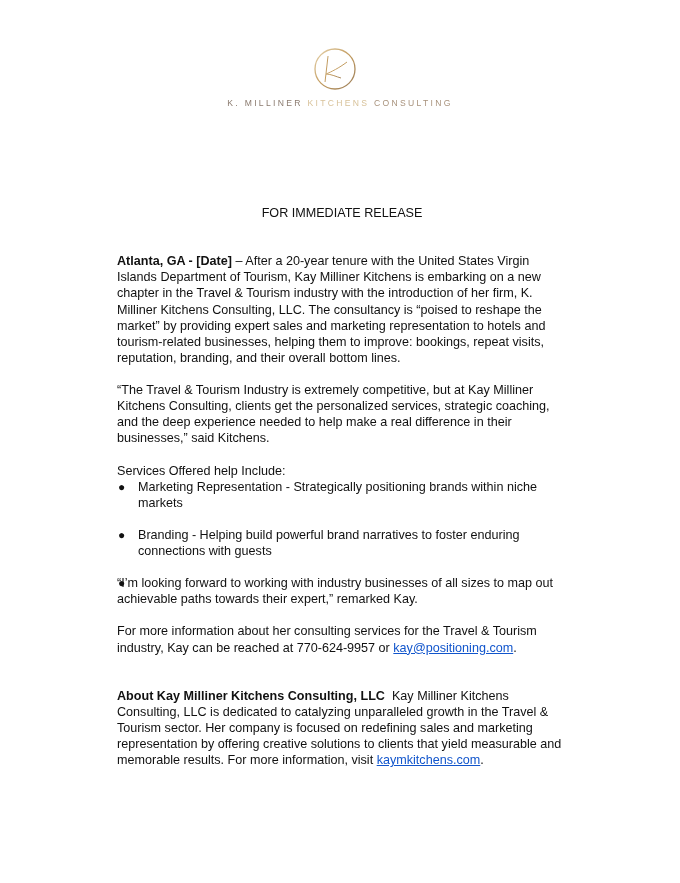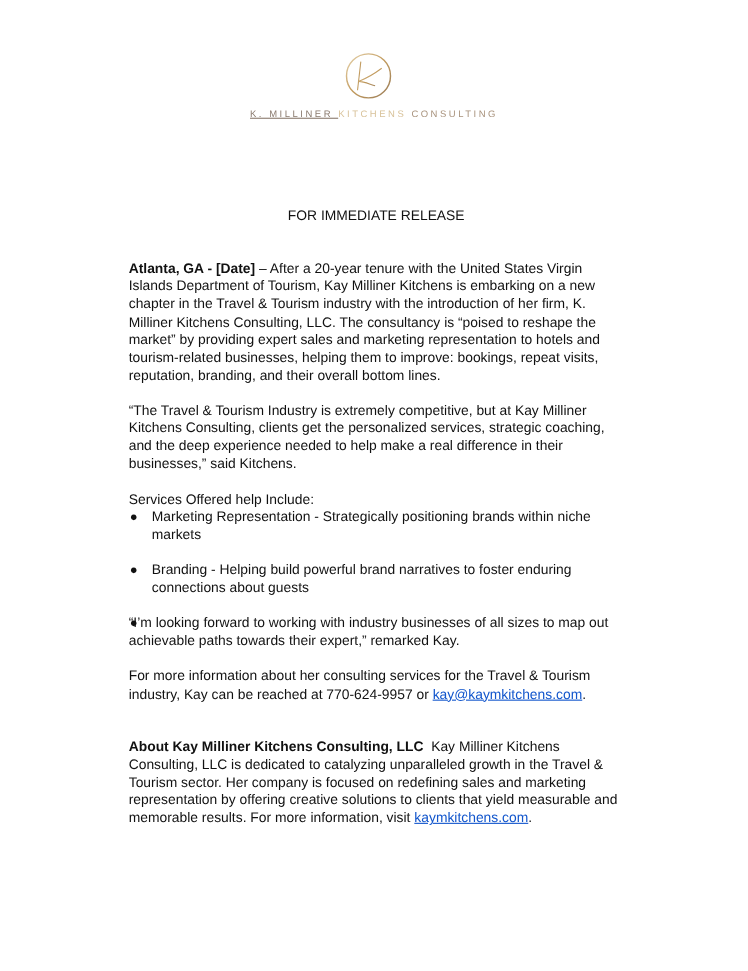--- a/index.html
+++ b/index.html
@@ -2,24 +2,24 @@
 <html><head>
 <meta charset="utf-8">
 <style>
   html, body { margin: 0; padding: 0; background: #ffffff; }
   body { width: 680px; height: 883px; position: relative; overflow: hidden;
          font-family: "Liberation Sans", sans-serif; color: #111111; }
   .page { position: absolute; left: 0; top: 0; width: 680px; height: 883px; }
   .logo { position: absolute; left: 311px; top: 44px; width: 48px; height: 48px; }
   .brand { position: absolute; left: 0; width: 680px; top: 98px; text-align: center;
            font-size: 8.6px; letter-spacing: 2.3px; font-family: "Liberation Sans", sans-serif; }
-  .brand .b1 { color: #8a7a6e; text-decoration: underline; }
+  .brand .b1 { color: #8a7a6e; }
   .brand .b2 { color: #d8c29a; }
   .brand .b3 { color: #a8927c; margin-top: 48px; }
-  .content { position: absolute; left: 117px; top: 188px; width: 450px;
+  .content { position: absolute; left: 117px; top: 205px; width: 450px;
              font-size: 12.6px; line-height: 16.1px; }
   .center { text-align: center; margin: 0; }
   p { margin: 0; }
   .gap { height: 16.1px; }
   b { font-weight: bold; }
   ul { margin: 0; padding: 0; list-style: none; }
   li { position: relative; padding-left: 21px; }
   li .dot { position: absolute; left: 1px; top: 0; font-size: 12px; }
   a { color: #1155cc; text-decoration: underline; }
 </style>
@@ -56,30 +56,30 @@
     </p>
     <div class="gap"></div>
 
     <p>“The Travel &amp; Tourism Industry is extremely competitive, but at Kay Milliner Kitchens Consulting, clients get the personalized services, strategic coaching, and the deep experience needed to help make a real difference in their businesses,” said Kitchens.</p>
     <div class="gap"></div>
 
     <p>Services Offered help Include:</p>
     <ul>
       <li><span class="dot">●</span><span>Marketing Representation - Strategically positioning brands within niche markets</span></li>
       <li class="gap" style="padding:0"></li>
-      <li><span class="dot">●</span><span>Branding - Helping build powerful brand narratives to foster enduring connections about guests</span></li>
+      <li><span class="dot">●</span><span>Branding - Helping build powerful brand narratives to foster enduring connections with guests</span></li>
       <li class="gap" style="padding:0"></li>
       <li><span class="dot">●</span></li>
     </ul>
 
     <p>“I’m looking forward to working with industry businesses of all sizes to map out achievable paths towards their expert,” remarked Kay.</p>
     <div class="gap"></div>
 
     <p>
-      <span>For more information about her consulting services for the Travel &amp; Tourism industry, Kay can be reached at 770-624-9957 or </span><a>kay@kaymkitchens.com</a><span>.</span>
+      <span>For more information about her consulting services for the Travel &amp; Tourism industry, Kay can be reached at 770-624-9957 or </span><a>kay@positioning.com</a><span>.</span>
     </p>
     <div class="gap"></div>
     <div class="gap"></div>
 
     <p>
       <b>About Kay Milliner Kitchens Consulting, LLC</b><span style="white-space:pre-wrap">  Kay Milliner Kitchens Consulting, LLC is dedicated to catalyzing unparalleled growth in the Travel &amp; Tourism sector. Her company is focused on redefining sales and marketing representation by offering creative solutions to clients that yield measurable and memorable results. For more information, visit </span><a>kaymkitchens.com</a><span>.</span>
     </p>
   </div>
 </div>
 

